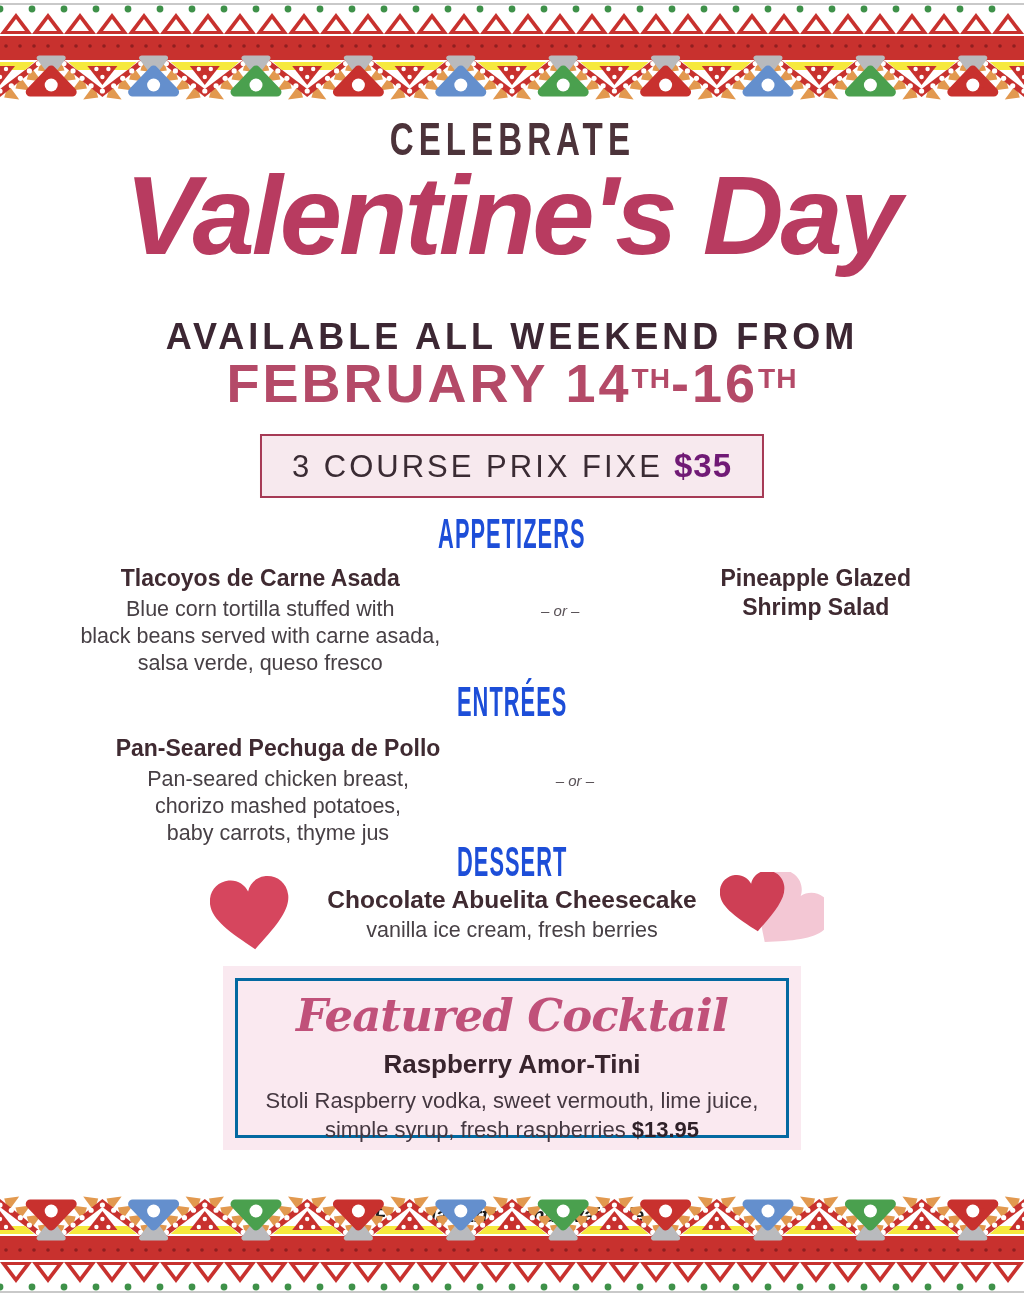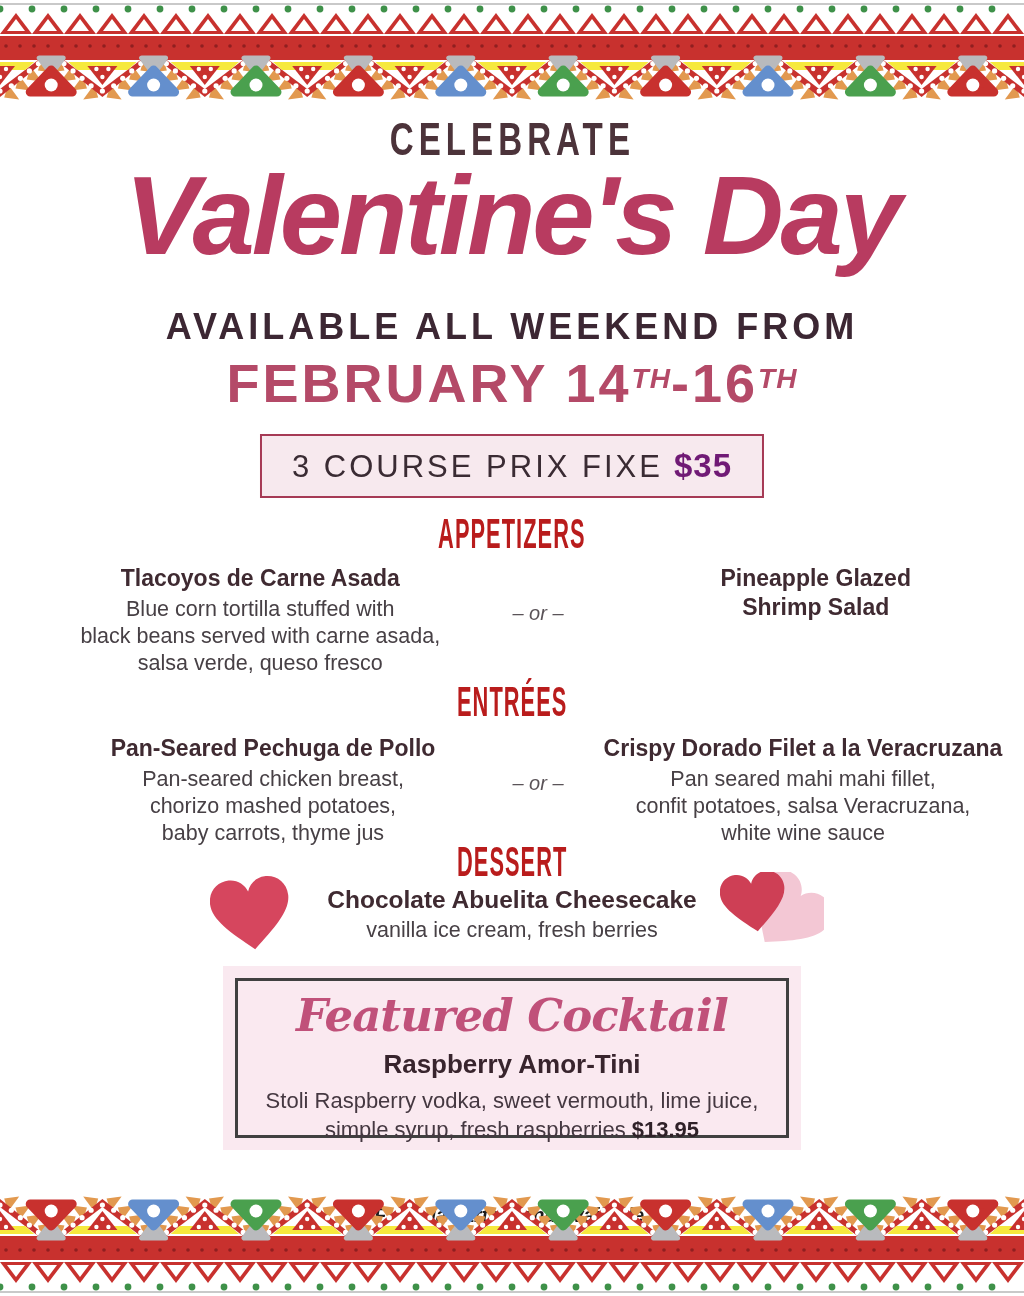--- a/index.html
+++ b/index.html
@@ -14,64 +14,64 @@
 
   .celebrate{
     top:112px;font-size:46px;font-weight:700;color:#4c333a;letter-spacing:7px;
   }
   .celebrate span{display:inline-block;transform:scaleX(0.72);transform-origin:center;}
   .script-title{
     top:152px;font-family:Liberation Sans, sans-serif;font-style:italic;font-weight:700;
     font-size:112px;color:#b83b60;letter-spacing:-3px;line-height:1.15;
   }
   .availability{
-    top:306px;font-size:36px;font-weight:700;color:#3c2733;letter-spacing:4px;
+    top:316px;font-size:36px;font-weight:700;color:#3c2733;letter-spacing:4px;
   }
   .dates{
     top:352px;font-size:54px;font-weight:700;color:#b44a68;letter-spacing:3px;
   }
-  .sup{font-size:0.52em;vertical-align:0.5em;letter-spacing:1px;font-style:italic;}
+  .sup{font-size:0.52em;vertical-align:0.5em;letter-spacing:1px;}
 
   .prix-box{
     position:absolute;top:434px;left:50%;transform:translateX(-50%);
     background:#f7e9ee;border:2px solid #a63a55;padding:11px 30px;white-space:nowrap;
   }
   .prix-label{font-size:31px;font-weight:400;color:#3a2b33;letter-spacing:3px;}
   .prix-price{font-size:33px;font-weight:700;color:#701a75;margin-left:11px;letter-spacing:1px;}
 
-  .section-heading{font-size:42px;font-weight:700;color:#b91c1c;}
+  .section-heading{font-size:42px;font-weight:700;color:#1d4ed8;}
   .section-heading span{display:inline-block;transform:scaleX(0.52);transform-origin:center;letter-spacing:2px;}
   .h-app{top:510px;}
   .h-ent{top:678px;}
   .h-des{top:838px;}
 
   .course-row{position:absolute;left:0;width:1024px;display:flex;align-items:flex-start;}
   .row-app{top:564px;gap:28px;}
   .row-ent{top:734px;}
   .col{width:452px;text-align:center;}
   .col-left{margin-left:52px;}
-  .or-cell{width:90px;text-align:center;font-style:italic;font-size:20px;color:#5a5358;padding-top:38px;}
+  .or-cell{width:90px;text-align:right;font-style:italic;font-size:15px;color:#5a5358;padding-top:38px;}
   .item-title{font-size:23px;font-weight:700;color:#3f2a31;line-height:1.25;}
   .item-desc{font-size:21.5px;color:#474045;line-height:1.27;margin-top:3px;}
   .pre{white-space:pre-line;}
 
   .dessert-title{top:886px;font-size:24.5px;font-weight:700;color:#3f2a31;}
   .dessert-desc{top:918px;font-size:21.5px;color:#474045;}
 
   .heart{position:absolute;}
   .heart-left{top:876px;left:210px;}
   .heart-right{top:872px;left:720px;}
 
   .cocktail-box{
     position:absolute;top:966px;left:50%;transform:translateX(-50%);
     width:578px;height:184px;background:#fae9f0;
   }
   .cocktail-inner{
     position:absolute;top:12px;left:12px;right:12px;bottom:12px;
-    border:3px solid #404040;text-align:center;
+    border:3px solid #0369a1;text-align:center;
   }
   .cocktail-heading{
     margin-top:10px;font-family:"DejaVu Serif",serif;font-style:italic;font-weight:700;
     font-size:45px;color:#c0517a;letter-spacing:-1px;line-height:1.1;
   }
   .cocktail-name{margin-top:8px;font-size:26px;font-weight:700;color:#38242d;}
   .cocktail-desc{margin-top:6px;font-size:22px;color:#453841;line-height:1.35;}
   .cocktail-price{font-weight:700;color:#2f2128;}
 
   .footer-note{top:1204px;font-size:19.5px;font-style:italic;font-weight:700;color:#1d1d1d;}
@@ -586,26 +586,20 @@
   </div>
 
   <div class="course-row row-ent">
     <div class="col col-left">
       <div class="item-title">Pan-Seared Pechuga de Pollo</div>
       <div class="item-desc pre">Pan-seared chicken breast,
 chorizo mashed potatoes,
 baby carrots, thyme jus</div>
     </div>
     <div class="or-cell">– or –</div>
-    <div class="col">
-      <div class="item-title">Crispy Dorado Filet a la Veracruzana</div>
-      <div class="item-desc pre">Pan seared mahi mahi fillet,
-confit potatoes, salsa Veracruzana,
-white wine sauce</div>
-    </div>
   </div>
 
   <div class="center section-heading h-des">
     <span>DESSERT</span>
   </div>
 
   <div class="center dessert-title">Chocolate Abuelita Cheesecake</div>
   <div class="center dessert-desc">vanilla ice cream, fresh berries</div>
 
   <svg class="heart heart-left" width="82" height="78" viewBox="0 0 100 92">

